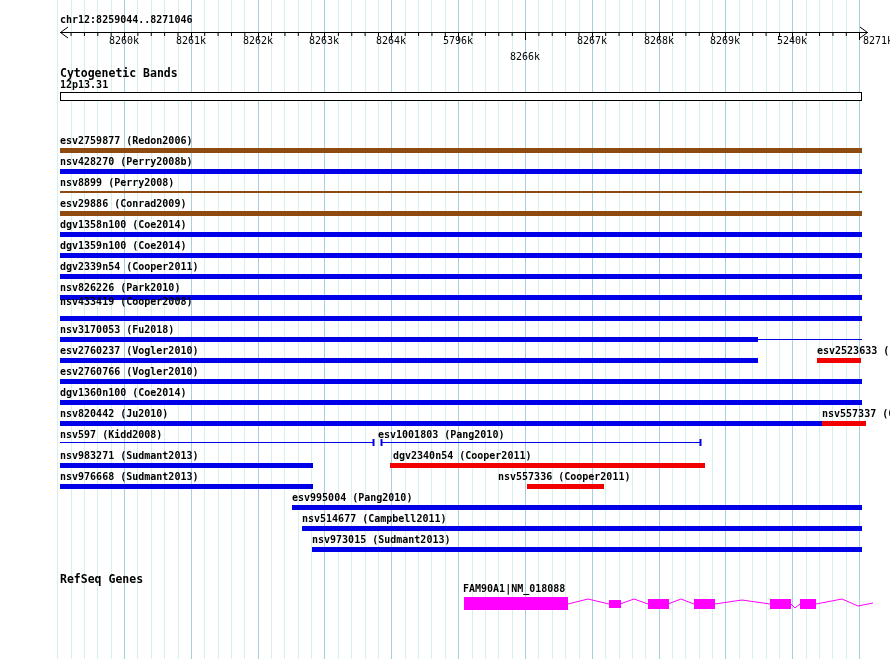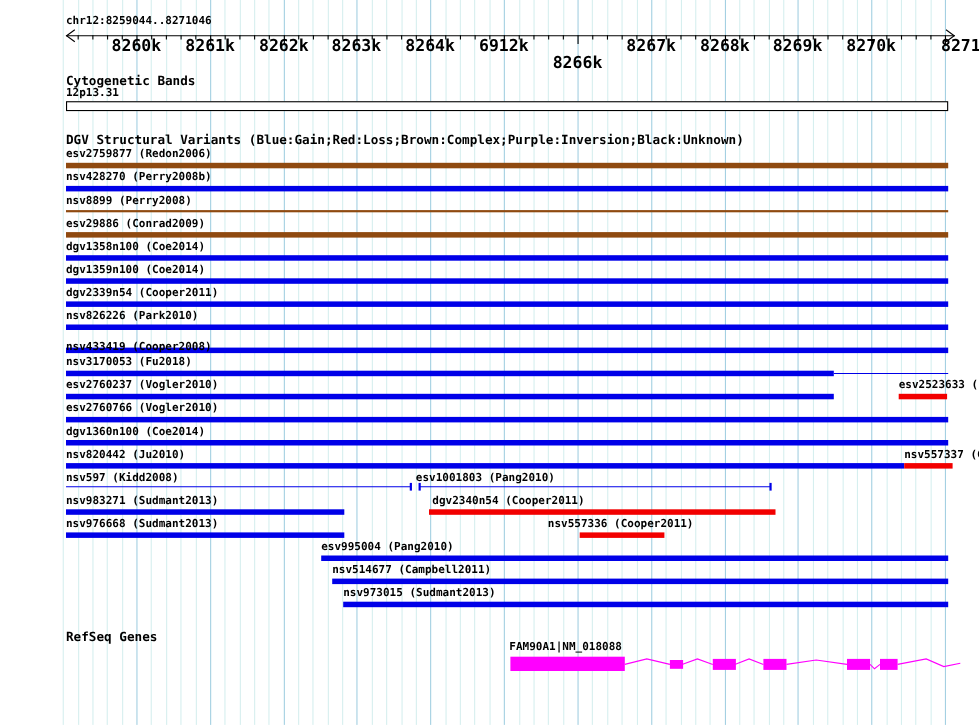--- a/index.html
+++ b/index.html
@@ -14,21 +14,21 @@
   #overlay{position:absolute;left:0;top:0;z-index:1;pointer-events:none;}
   .lbl{
     position:absolute;font-size:10px;font-weight:bold;line-height:11px;
     white-space:pre;z-index:3;letter-spacing:0;
   }
   .title{
     position:absolute;font-size:11.5px;font-weight:bold;line-height:13px;
     white-space:pre;z-index:3;
   }
   .ticklbl{
-    position:absolute;font-size:15px;font-weight:bold;line-height:10px;
+    position:absolute;font-size:10px;font-weight:normal;line-height:10px;
     transform:translateX(-50%);z-index:3;white-space:pre;
   }
   .bar{position:absolute;z-index:2;}
   .exon{position:absolute;z-index:2;}
   #bandbox{
     position:absolute;left:60px;top:92px;width:800px;height:7px;
     background:#ffffff;border:1px solid #000;z-index:2;
   }
 </style>
 </head>
@@ -98,21 +98,20 @@
       <div class="glmaj" style="left: 792px;"></div>
       <div class="glmaj" style="left: 859px;"></div>
     </div>
 
   <div class="lbl" style="left:60px;top:14px">chr12:8259044..8271046</div>
 
   <div class="title" style="left:60px;top:67px">Cytogenetic Bands</div>
   <div class="lbl" style="left:60px;top:79px">12p13.31</div>
   <div id="bandbox"></div>
 
-  <div class="title" style="left:60px;top:121px">DGV Structural Variants (Blue:Gain;Red:Loss;Brown:Complex;Purple:Inversion;Black:Unknown)</div>
 
   <div class="title" style="left:60px;top:573px">RefSeq Genes</div>
 <svg width="890" height="659" id="overlay">
       <line x1="60" y1="32.5" x2="868" y2="32.5" stroke="#000" stroke-width="1"></line>
       <path d="M68,27 L60.5,32.5 L68,38" stroke="#000" fill="none" stroke-width="1"></path>
       <path d="M860,27 L867.5,32.5 L860,38" stroke="#000" fill="none" stroke-width="1"></path>
       <line x1="71.066" y1="32" x2="71.066" y2="36" stroke="#000" stroke-width="1"></line>
       <line x1="84.432" y1="32" x2="84.432" y2="36" stroke="#000" stroke-width="1"></line>
       <line x1="97.798" y1="32" x2="97.798" y2="36" stroke="#000" stroke-width="1"></line>
       <line x1="111.164" y1="32" x2="111.164" y2="36" stroke="#000" stroke-width="1"></line>
@@ -183,44 +182,44 @@
       <path d="M668,604 L681,599 L694,604" stroke="#ff00ff" fill="none" stroke-width="1"></path>
       <path d="M715,604 L742,600 L770,604" stroke="#ff00ff" fill="none" stroke-width="1"></path>
       <path d="M791,604 L795,608 L800,604" stroke="#ff00ff" fill="none" stroke-width="1"></path>
       <path d="M816,604 L842,599 L858,606 L873,603" stroke="#ff00ff" fill="none" stroke-width="1"></path>
     </svg>
     <div class="ticklbl" style="left: 124px; top: 36px;">8260k</div>
     <div class="ticklbl" style="left: 191px; top: 36px;">8261k</div>
     <div class="ticklbl" style="left: 258px; top: 36px;">8262k</div>
     <div class="ticklbl" style="left: 324px; top: 36px;">8263k</div>
     <div class="ticklbl" style="left: 391px; top: 36px;">8264k</div>
-    <div class="ticklbl" style="left: 458px; top: 36px;">6912k</div>
+    <div class="ticklbl" style="left: 458px; top: 36px;">5796k</div>
     <div class="ticklbl" style="left: 525px; top: 36px; margin-top: 16px;">8266k</div>
     <div class="ticklbl" style="left: 592px; top: 36px;">8267k</div>
     <div class="ticklbl" style="left: 659px; top: 36px;">8268k</div>
     <div class="ticklbl" style="left: 725px; top: 36px;">8269k</div>
-    <div class="ticklbl" style="left: 792px; top: 36px;">8270k</div>
+    <div class="ticklbl" style="left: 792px; top: 36px;">5240k</div>
     <div class="ticklbl" style="left: 878px; top: 36px;">8271k</div>
     <div class="lbl" style="left: 60px; top: 135px;">esv2759877 (Redon2006)</div>
     <div class="bar" style="left: 60px; top: 148px; width: 802px; height: 5px; background: rgb(143, 74, 16);"></div>
     <div class="lbl" style="left: 60px; top: 156px;">nsv428270 (Perry2008b)</div>
     <div class="bar" style="left: 60px; top: 169px; width: 802px; height: 5px; background: rgb(0, 0, 232);"></div>
     <div class="lbl" style="left: 60px; top: 177px;">nsv8899 (Perry2008)</div>
     <div class="bar" style="left: 60px; top: 191px; width: 802px; height: 2px; background: rgb(143, 74, 16);"></div>
     <div class="lbl" style="left: 60px; top: 198px;">esv29886 (Conrad2009)</div>
     <div class="bar" style="left: 60px; top: 211px; width: 802px; height: 5px; background: rgb(143, 74, 16);"></div>
     <div class="lbl" style="left: 60px; top: 219px;">dgv1358n100 (Coe2014)</div>
     <div class="bar" style="left: 60px; top: 232px; width: 802px; height: 5px; background: rgb(0, 0, 232);"></div>
     <div class="lbl" style="left: 60px; top: 240px;">dgv1359n100 (Coe2014)</div>
     <div class="bar" style="left: 60px; top: 253px; width: 802px; height: 5px; background: rgb(0, 0, 232);"></div>
     <div class="lbl" style="left: 60px; top: 261px;">dgv2339n54 (Cooper2011)</div>
     <div class="bar" style="left: 60px; top: 274px; width: 802px; height: 5px; background: rgb(0, 0, 232);"></div>
     <div class="lbl" style="left: 60px; top: 282px;">nsv826226 (Park2010)</div>
     <div class="bar" style="left: 60px; top: 295px; width: 802px; height: 5px; background: rgb(0, 0, 232);"></div>
-    <div class="lbl" style="left: 60px; top: 310px;">nsv433419 (Cooper2008)</div>
+    <div class="lbl" style="left: 60px; top: 296px;">nsv433419 (Cooper2008)</div>
     <div class="bar" style="left: 60px; top: 316px; width: 802px; height: 5px; background: rgb(0, 0, 232);"></div>
     <div class="lbl" style="left: 60px; top: 324px;">nsv3170053 (Fu2018)</div>
     <div class="bar" style="left: 60px; top: 337px; width: 698px; height: 5px; background: rgb(0, 0, 232);"></div>
     <div class="lbl" style="left: 60px; top: 345px;">esv2760237 (Vogler2010)</div>
     <div class="bar" style="left: 60px; top: 358px; width: 698px; height: 5px; background: rgb(0, 0, 232);"></div>
     <div class="lbl" style="left: 817px; top: 345px;">esv2523633 (</div>
     <div class="bar" style="left: 817px; top: 358px; width: 44px; height: 5px; background: rgb(242, 0, 0);"></div>
     <div class="lbl" style="left: 60px; top: 366px;">esv2760766 (Vogler2010)</div>
     <div class="bar" style="left: 60px; top: 379px; width: 802px; height: 5px; background: rgb(0, 0, 232);"></div>
     <div class="lbl" style="left: 60px; top: 387px;">dgv1360n100 (Coe2014)</div>

